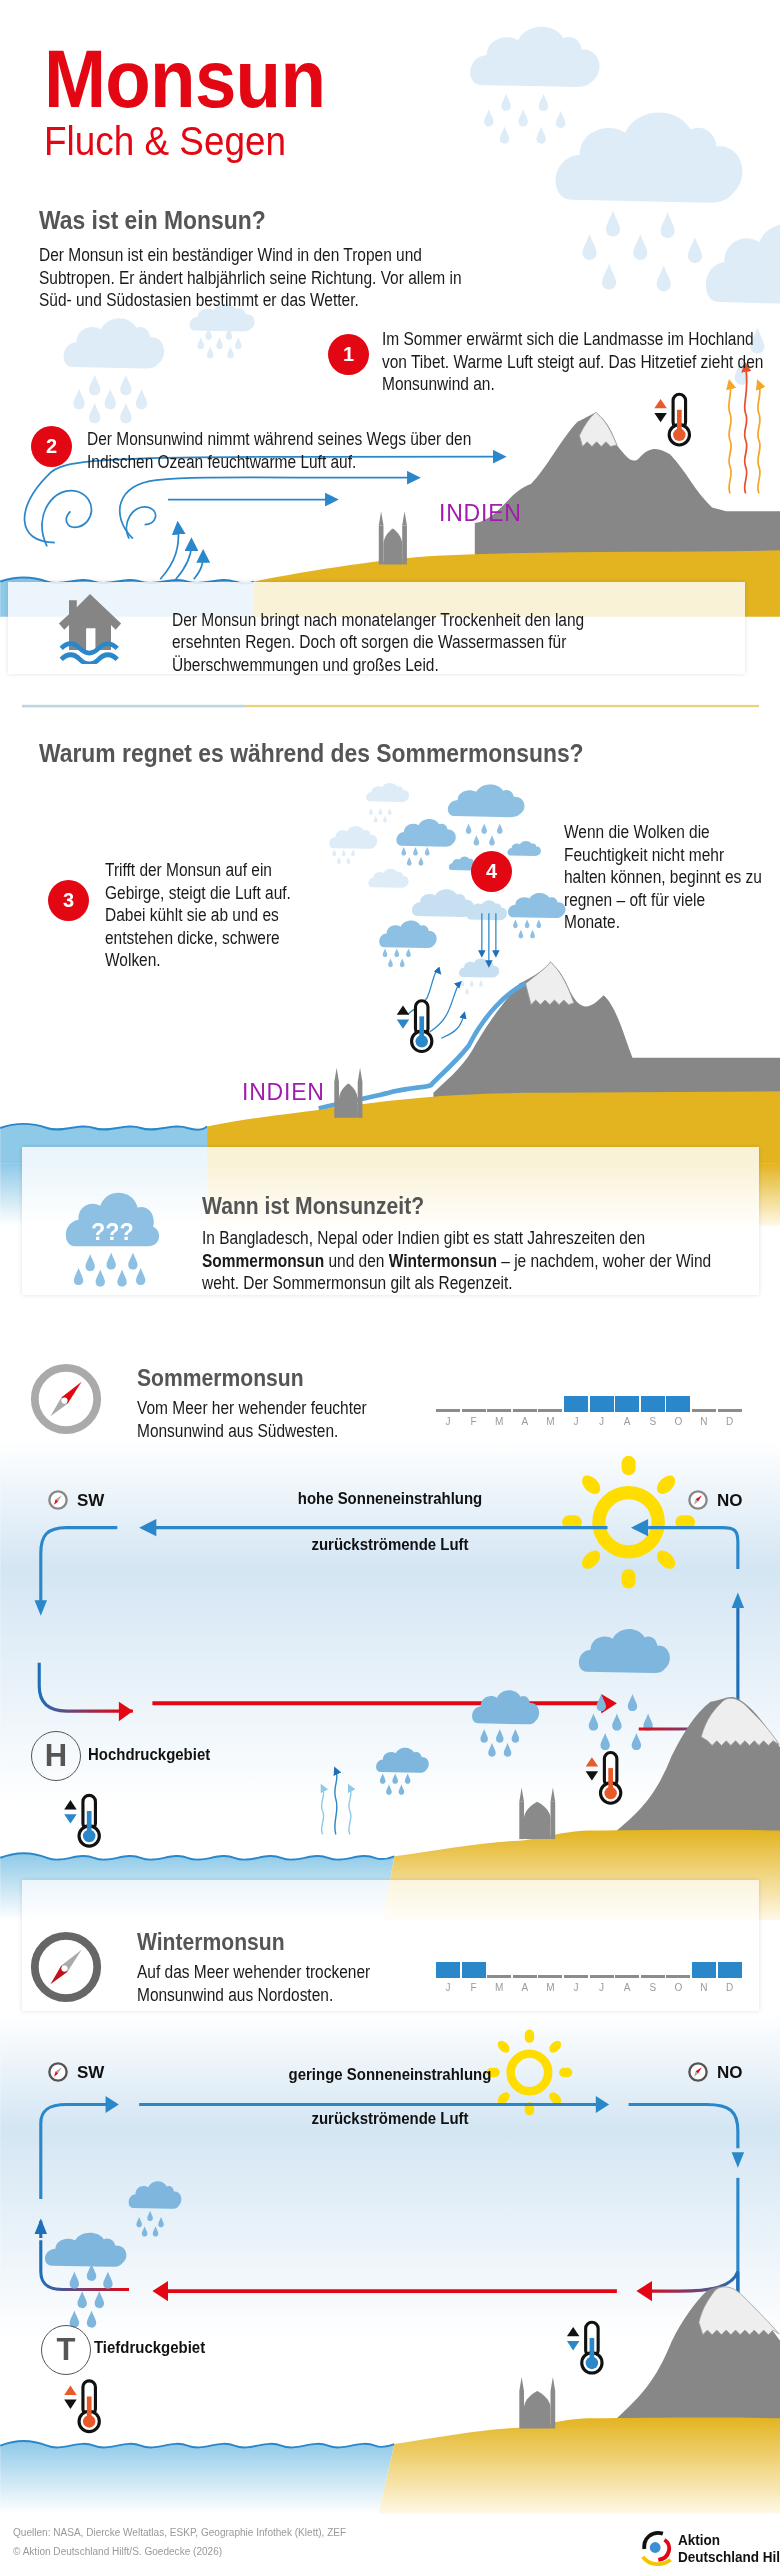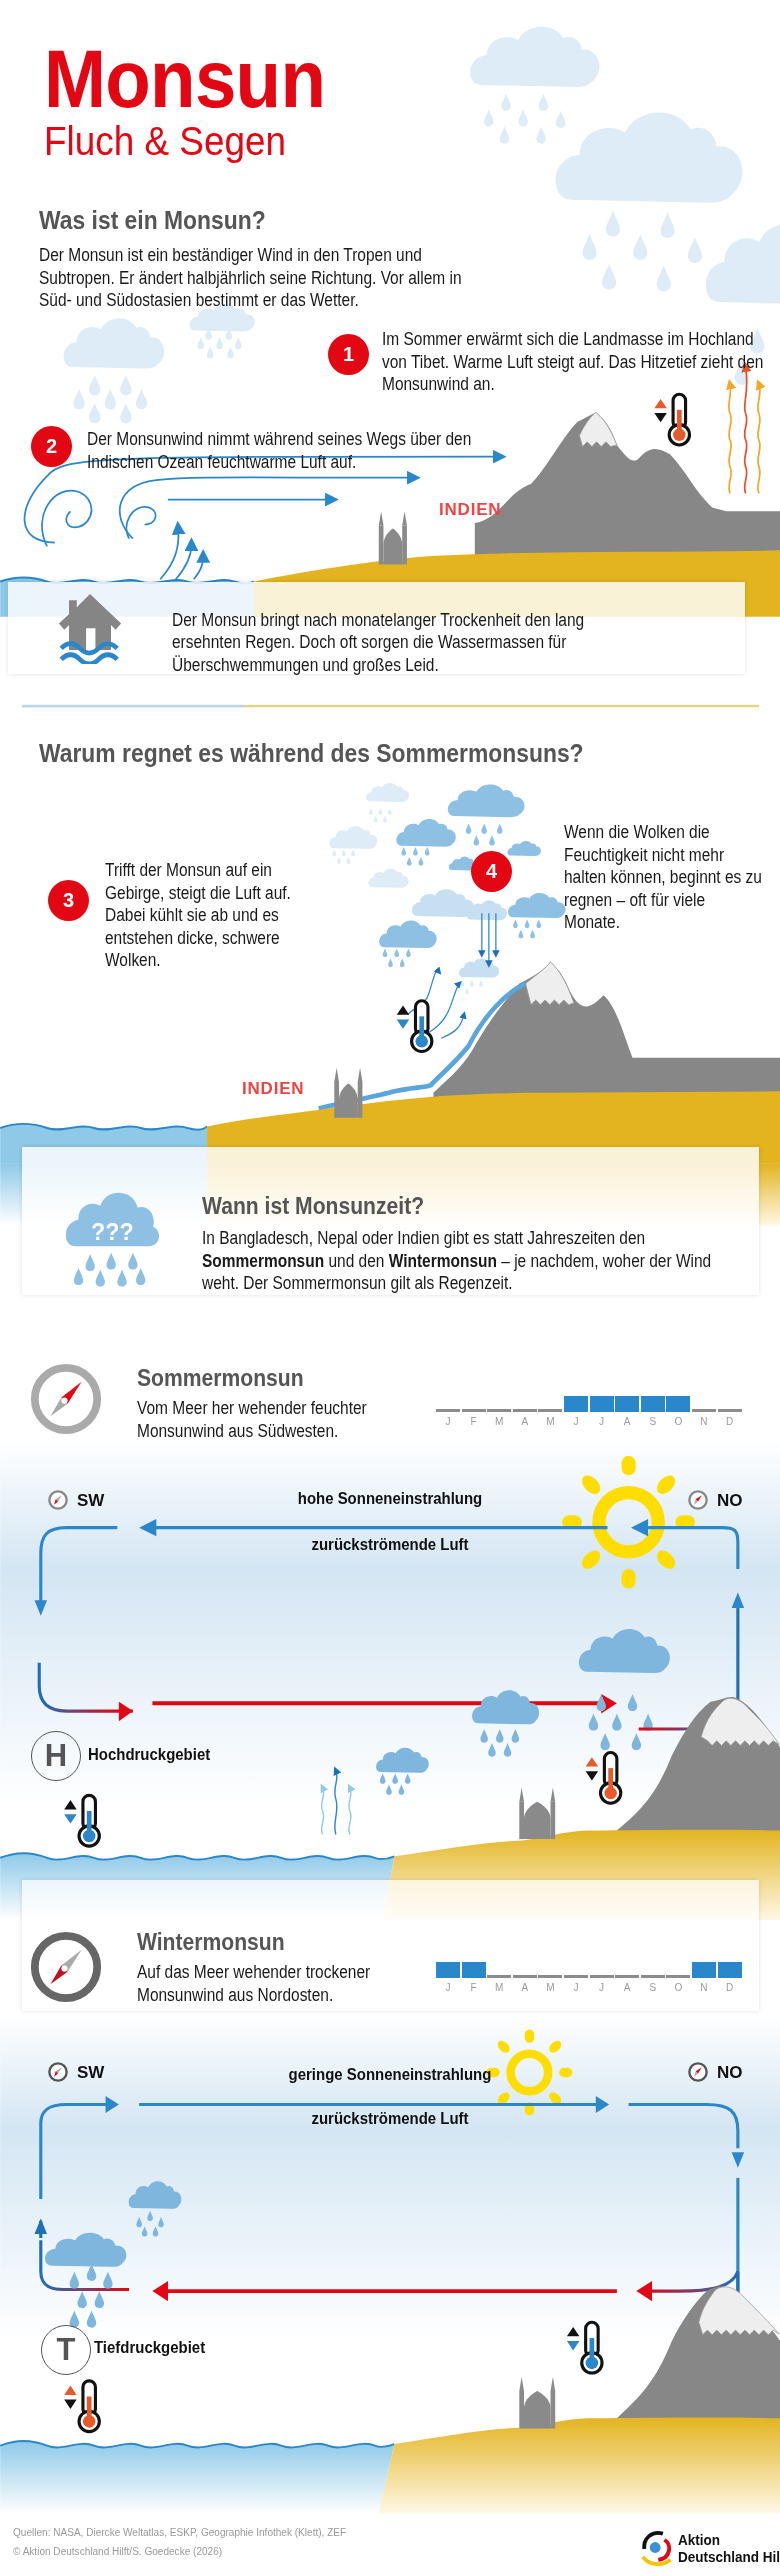--- a/index.html
+++ b/index.html
@@ -4,21 +4,21 @@
 <style>
   html,body{margin:0;padding:0;background:#fff;}
   body{width:781px;height:2576px;position:relative;overflow:hidden;font-family:"DejaVu Sans Condensed","DejaVu Sans","Liberation Sans",sans-serif;color:#1a1a1a;}
   .abs{position:absolute;}
   svg{position:absolute;left:0;top:0;}
   .title{left:44px;top:36px;font-family:"Liberation Sans",sans-serif;font-weight:700;font-size:81px;color:#e30613;letter-spacing:-0.8px;line-height:86px;transform:scaleX(0.92);transform-origin:left top;}
   .subtitle{left:44px;top:119px;font-family:"Liberation Sans",sans-serif;font-size:41px;color:#e30613;line-height:44px;transform:scaleX(0.9);transform-origin:left top;}
   .h2{font-family:"Liberation Sans",sans-serif;font-weight:700;color:#555;font-size:26px;line-height:31px;transform:scaleX(0.88);transform-origin:left top;white-space:nowrap;}
   .body{font-family:"Liberation Sans",sans-serif;font-size:18px;line-height:22.6px;color:#1a1a1a;transform:scaleX(0.86);transform-origin:left top;}
   .badge{width:41px;height:41px;border-radius:50%;background:#e30613;color:#fff;font-family:"Liberation Sans",sans-serif;font-weight:700;font-size:20px;text-align:center;line-height:41px;}
-  .label-indien{font-family:"Liberation Sans",sans-serif;font-weight:700;font-size:17px;color:#ef4444;letter-spacing:0.8px;}
+  .label-indien{font-family:"Liberation Sans",sans-serif;font-weight:400;font-size:23px;color:#a21caf;letter-spacing:0.8px;}
   .box{background:rgba(255,255,255,0.82);box-shadow:0 0 4.7px rgba(0,0,0,0.12);}
   .month-row{display:flex;gap:1.6px;}
   .month{width:24px;display:flex;flex-direction:column;align-items:center;}
   .month .bar{width:24px;height:3.1px;background:#8c8c8c;margin-top:12.5px;}
   .month.on .bar{height:15.6px;margin-top:0;background:#2a87c9;}
   .month .lbl{font-family:"Liberation Sans",sans-serif;font-size:10px;color:#9a9a9a;margin-top:4.7px;}
   .cyc-label{font-family:"Liberation Sans",sans-serif;font-weight:700;font-size:17px;color:#111;transform:scaleX(0.88);transform-origin:center top;white-space:nowrap;text-align:center;}
   .dir{font-family:"Liberation Sans",sans-serif;font-weight:700;font-size:17px;color:#111;}
   .press{font-family:"Liberation Sans",sans-serif;font-weight:700;font-size:17px;color:#111;transform:scaleX(0.88);transform-origin:left top;}
   .footer{font-family:"Liberation Sans",sans-serif;font-size:11.7px;color:#9a9a9a;line-height:17px;transform:scaleX(0.86);transform-origin:left top;white-space:nowrap;}

